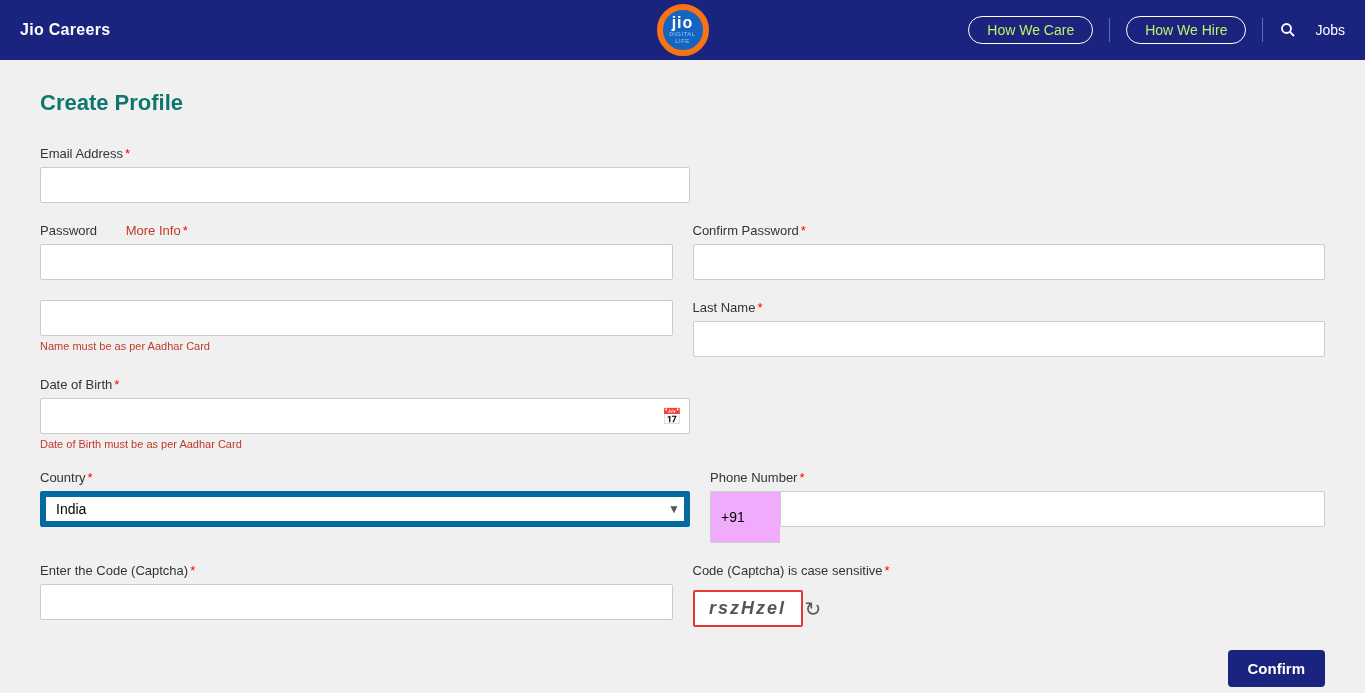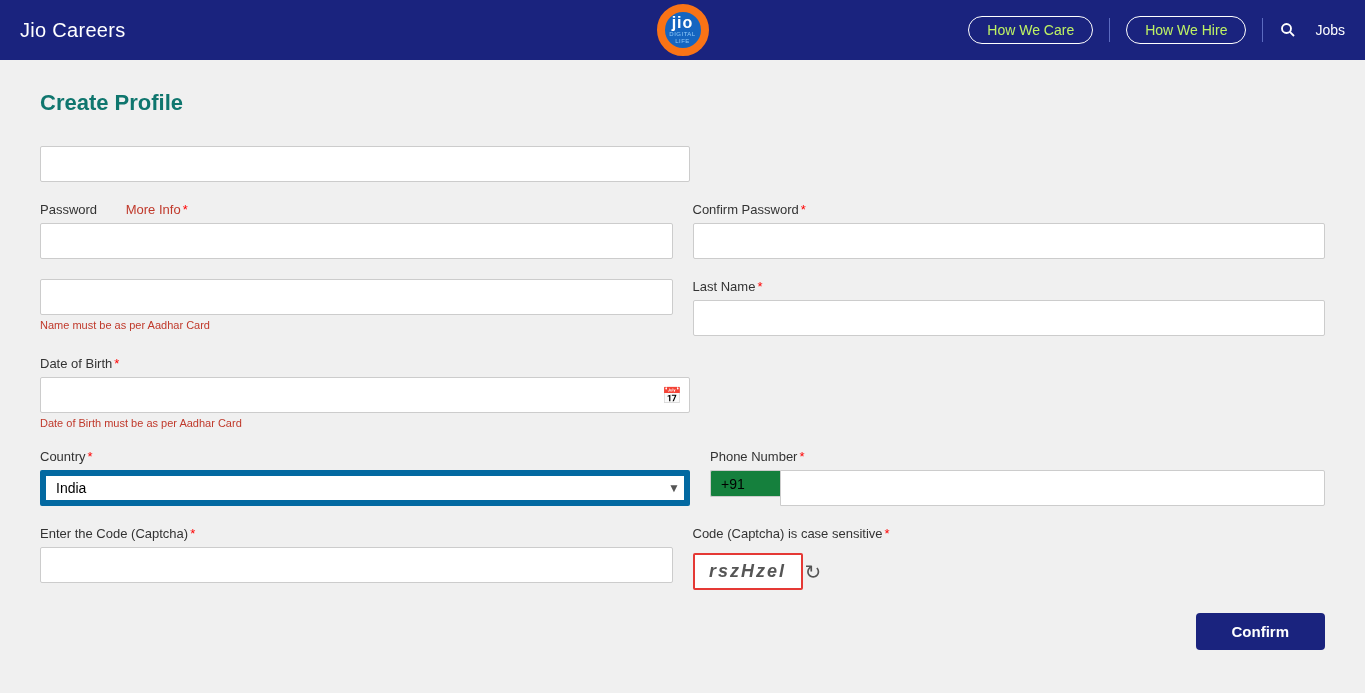--- a/index.html
+++ b/index.html
@@ -13,34 +13,34 @@
     .header {
       background: #1a237e;
       height: 60px;
       display: flex;
       align-items: center;
       padding: 0 20px;
       position: relative;
     }
     .header-brand {
       color: #fff;
-      font-size: 20px;
-      font-weight: normal;
+      font-size: 16px;
+      font-weight: bold;
       letter-spacing: 0.3px;
     }
     .header-logo {
       position: absolute;
       left: 50%;
       transform: translateX(-50%);
       display: flex;
       align-items: center;
     }
     .jio-logo {
       background: #1565c0;
-      border: 8px solid #f97316;
+      border: 6px solid #f97316;
       border-radius: 50%;
       width: 52px;
       height: 52px;
       display: flex;
       flex-direction: column;
       align-items: center;
       justify-content: center;
     }
     .jio-logo-text {
       color: #fff;
@@ -199,23 +199,23 @@
       color: #555;
       font-size: 12px;
     }
 
     
     .phone-row {
       display: flex;
       gap: 0;
     }
     .phone-prefix {
-      height: 27px;
+      height: 52px;
       border: 1px solid #ccc;
-      background: #15803d;
+      background: #f0abfc;
       padding: 0 10px;
       font-size: 14px;
       width: 70px;
       display: flex;
       align-items: center;
       border-right: none;
       border-radius: 2px 0 0 2px;
     }
     .phone-number-input {
       flex: 1;
@@ -267,21 +267,21 @@
     .confirm-row {
       display: flex;
       justify-content: flex-end;
       margin-top: 10px;
     }
     .confirm-btn {
       background: #1a237e;
       color: #fff;
       border: none;
       border-radius: 4px;
-      padding: 10px 36px;
+      padding: 10px 20px;
       font-size: 15px;
       font-weight: bold;
       cursor: pointer;
     }
 
     
     .label-row {
       display: flex;
       align-items: center;
     }
@@ -311,20 +311,23 @@
       </svg>
       <span class="nav-jobs">Jobs</span>
     </div>
   </nav>
 </header>
 
 <main class="main-content">
   <h1 class="page-title">Create Profile</h1>
 
   <div class="form-group form-col-full">
+    <label class="form-label">
+      <span>Email Address</span><span class="required-star">*</span>
+    </label>
     <input type="email" class="form-input" style="width: 650px;">
   </div>
 
   <div class="form-row">
     <div class="form-group form-col-half">
       <label class="form-label label-row">
         <span>Password</span>&nbsp;<span class="more-info">More Info</span><span class="required-star">*</span>
       </label>
       <input type="password" class="form-input" style="">
     </div>

